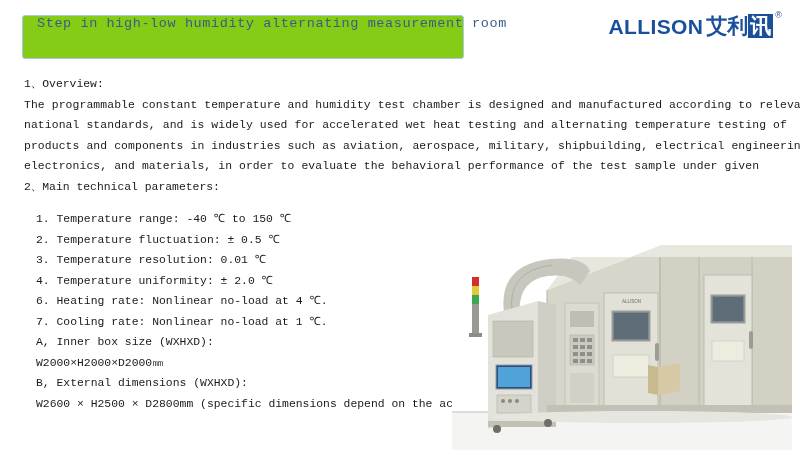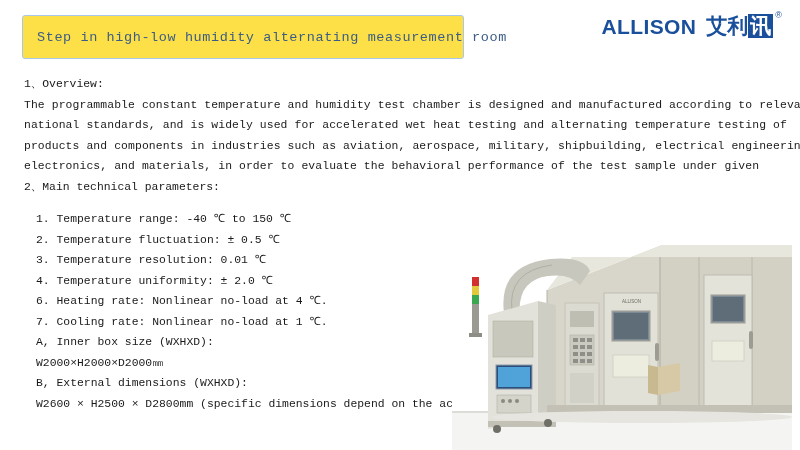--- a/index.html
+++ b/index.html
@@ -28,24 +28,24 @@
     width: 800px;
     height: 70px;
   }
   .title-box {
     position: absolute;
     left: 22px;
     top: 15px;
     width: 440px;
     height: 42px;
     border: 1px solid #a9c7e8;
-    background: #fde047;
+    background: #84cc16;
     border-radius: 3px;
     display: flex;
-    align-items: center;
+    align-items: flex-start;
   }
   .title-text {
     font-family: "Liberation Mono", monospace;
     font-size: 13.5px;
     color: #3a5c86;
     letter-spacing: 0.6px;
     padding-left: 14px;
     white-space: nowrap;
   }
   .brand {
@@ -62,21 +62,21 @@
     color: #1a4f9c;
     letter-spacing: 0.4px;
     line-height: 1;
   }
   .brand-cn {
     font-family: "DejaVu Sans", sans-serif;
     font-weight: bold;
     font-size: 21px;
     color: #1a4f9c;
     line-height: 1;
-    margin-left: 10px;
+    margin-left: 3px;
   }
   .brand-cn .boxed {
     background: #1a4f9c;
     color: #ffffff;
     padding: 0 2px;
   }
   .brand-tm {
     font-family: "Liberation Sans", sans-serif;
     font-size: 9px;
     color: #1a4f9c;

